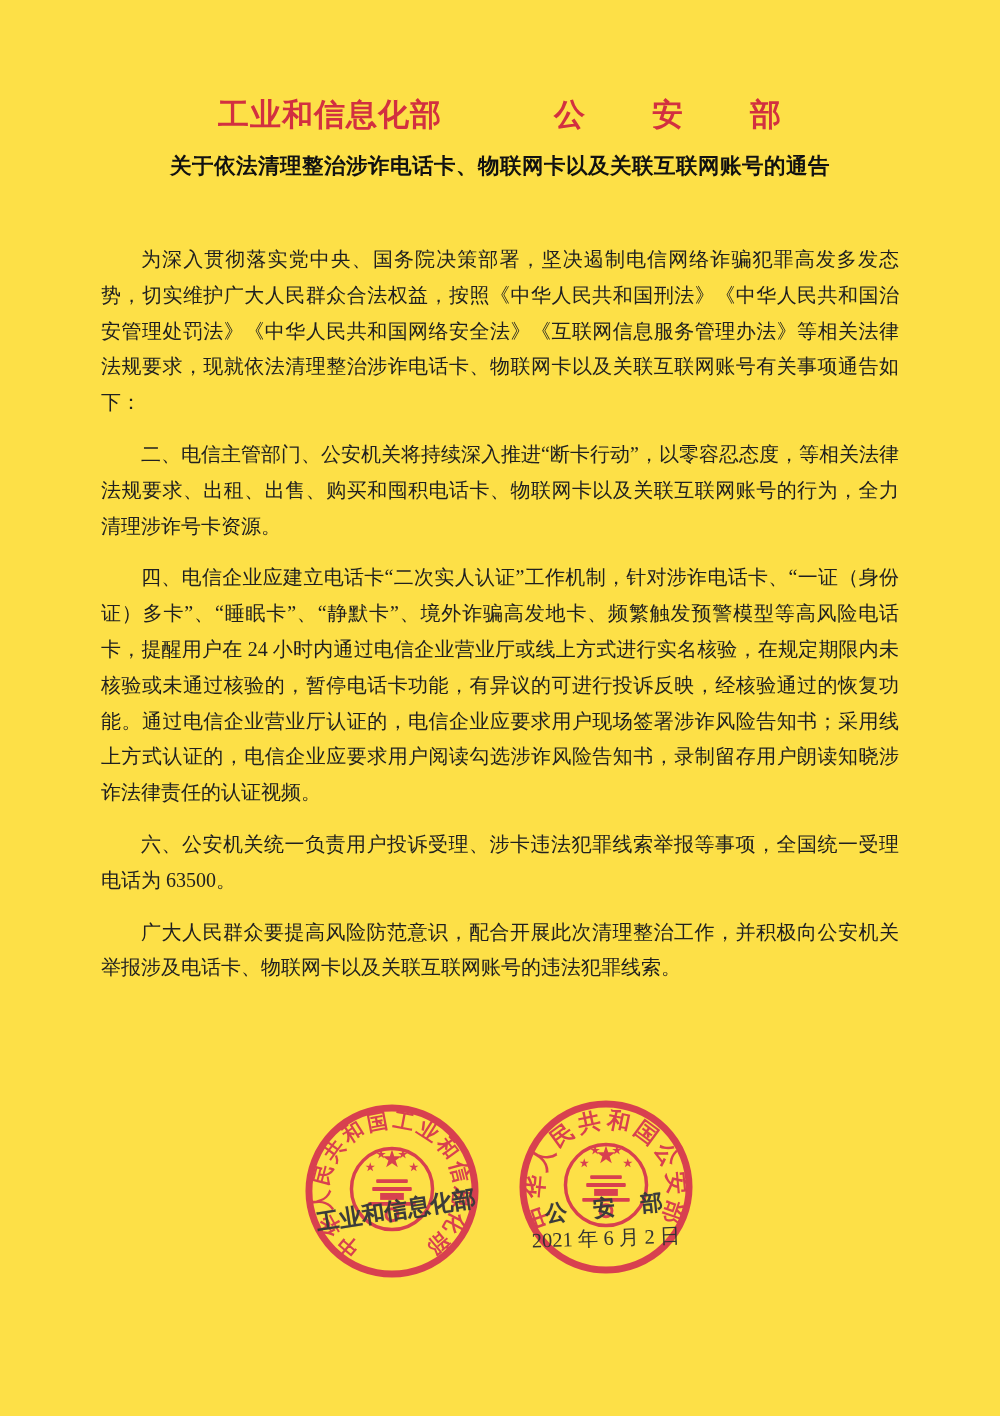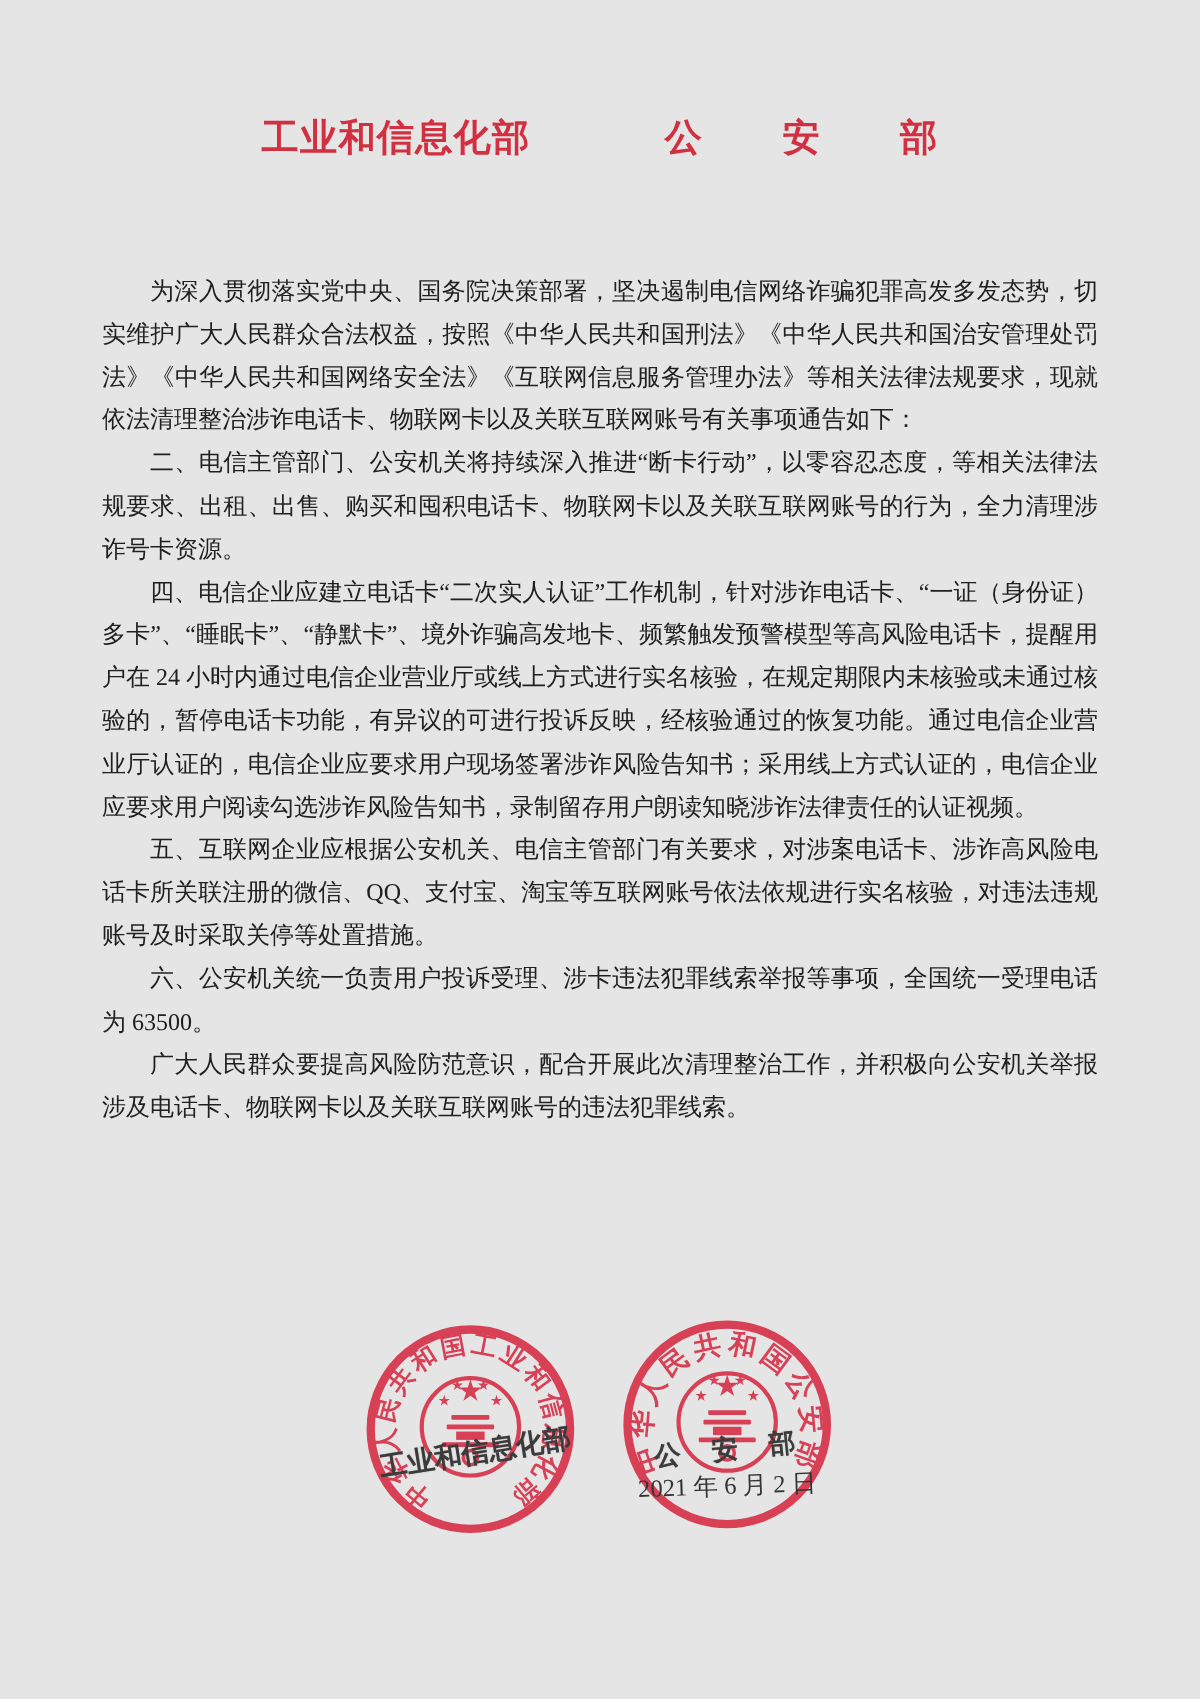--- a/index.html
+++ b/index.html
@@ -1,20 +1,20 @@
 <!DOCTYPE html>
 <html><head>
 <meta charset="utf-8">
 <style>
   html,body{margin:0;padding:0;background:#ffffff;}
   .page{
     position:relative;
     width:1000px;height:1416px;
     margin:0 auto;
-    background:#e5e5e5;
+    background:#fde047;
     overflow:hidden;
     font-family:"Liberation Serif","DejaVu Serif",serif;
     color:#202020;
   }
   
   .red-header{
     position:absolute;top:94px;left:0;right:0;
     display:flex;justify-content:center;align-items:baseline;gap:112px;
     font-weight:bold;font-size:31px;color:#d23040;
     letter-spacing:1px;
@@ -26,21 +26,21 @@
     text-align:center;
     font-size:21.5px;font-weight:bold;color:#111;
     letter-spacing:0.5px;
   }
   
   .body-text{
     position:absolute;top:226px;left:85px;width:830px;
     font-size:20px;line-height:35.8px;
     text-align:justify;
   }
-  .body-text p{margin:0;text-indent:2em;}
+  .body-text p{margin:16px;text-indent:2em;}
   
   .seal-area{position:absolute;top:1098px;left:0;right:0;height:310px;}
   .seal{position:absolute;opacity:0.96;}
   .seal-left{left:303px;top:4px;width:178px;height:178px;}
   .seal-right{left:517px;top:0px;width:178px;height:178px;}
   .seal svg{display:block;width:100%;height:100%;}
   .ring-text{
     font-family:"Liberation Serif","DejaVu Serif",serif;
     font-weight:bold;fill:#d73a50;
   }
@@ -71,26 +71,26 @@
 
   <div class="red-header">
     <span>工业和信息化部</span>
     <span class="ministry-right">
       <span>公</span>
       <span>安</span>
       <span>部</span>
     </span>
   </div>
 
+  <div class="doc-title">关于依法清理整治涉诈电话卡、物联网卡以及关联互联网账号的通告</div>
 
   <div class="body-text">
     <p>为深入贯彻落实党中央、国务院决策部署，坚决遏制电信网络诈骗犯罪高发多发态势，切实维护广大人民群众合法权益，按照《中华人民共和国刑法》《中华人民共和国治安管理处罚法》《中华人民共和国网络安全法》《互联网信息服务管理办法》等相关法律法规要求，现就依法清理整治涉诈电话卡、物联网卡以及关联互联网账号有关事项通告如下：</p>
     <p>二、电信主管部门、公安机关将持续深入推进“断卡行动”，以零容忍态度，等相关法律法规要求、出租、出售、购买和囤积电话卡、物联网卡以及关联互联网账号的行为，全力清理涉诈号卡资源。</p>
     <p>四、电信企业应建立电话卡“二次实人认证”工作机制，针对涉诈电话卡、“一证（身份证）多卡”、“睡眠卡”、“静默卡”、境外诈骗高发地卡、频繁触发预警模型等高风险电话卡，提醒用户在 24 小时内通过电信企业营业厅或线上方式进行实名核验，在规定期限内未核验或未通过核验的，暂停电话卡功能，有异议的可进行投诉反映，经核验通过的恢复功能。通过电信企业营业厅认证的，电信企业应要求用户现场签署涉诈风险告知书；采用线上方式认证的，电信企业应要求用户阅读勾选涉诈风险告知书，录制留存用户朗读知晓涉诈法律责任的认证视频。</p>
-    <p>五、互联网企业应根据公安机关、电信主管部门有关要求，对涉案电话卡、涉诈高风险电话卡所关联注册的微信、QQ、支付宝、淘宝等互联网账号依法依规进行实名核验，对违法违规账号及时采取关停等处置措施。</p>
     <p>六、公安机关统一负责用户投诉受理、涉卡违法犯罪线索举报等事项，全国统一受理电话为 63500。</p>
     <p>广大人民群众要提高风险防范意识，配合开展此次清理整治工作，并积极向公安机关举报涉及电话卡、物联网卡以及关联互联网账号的违法犯罪线索。</p>
   </div>
 
   <div class="seal-area">
 
     <div class="seal seal-left">
       <svg viewBox="0 0 180 180">
         <defs>
           <path id="starL" d="M0,-10 L2.25,-3.09 L9.51,-3.09 L3.63,1.18 L5.88,8.09 L0,3.82 L-5.88,8.09 L-3.63,1.18 L-9.51,-3.09 L-2.25,-3.09 Z"></path>

